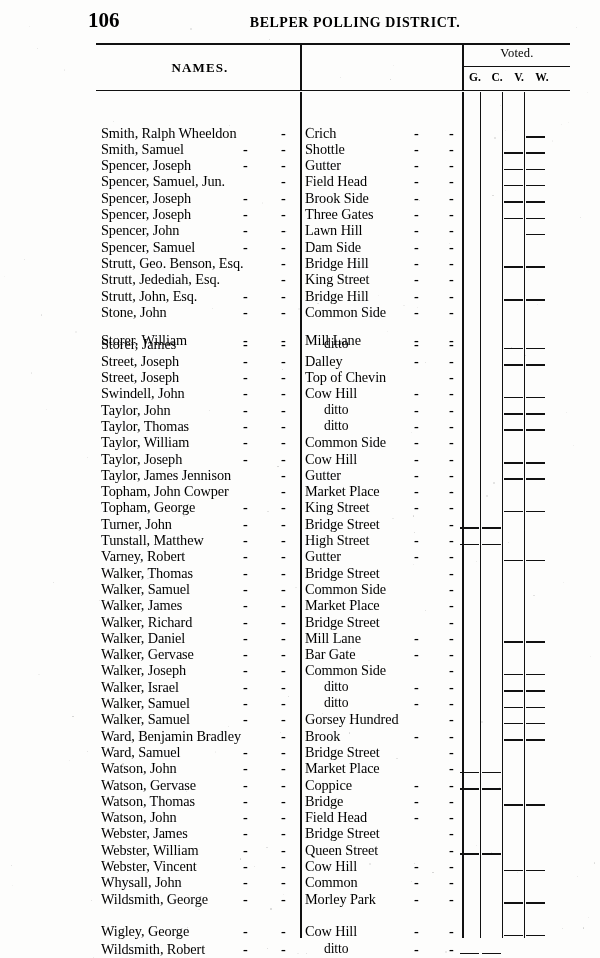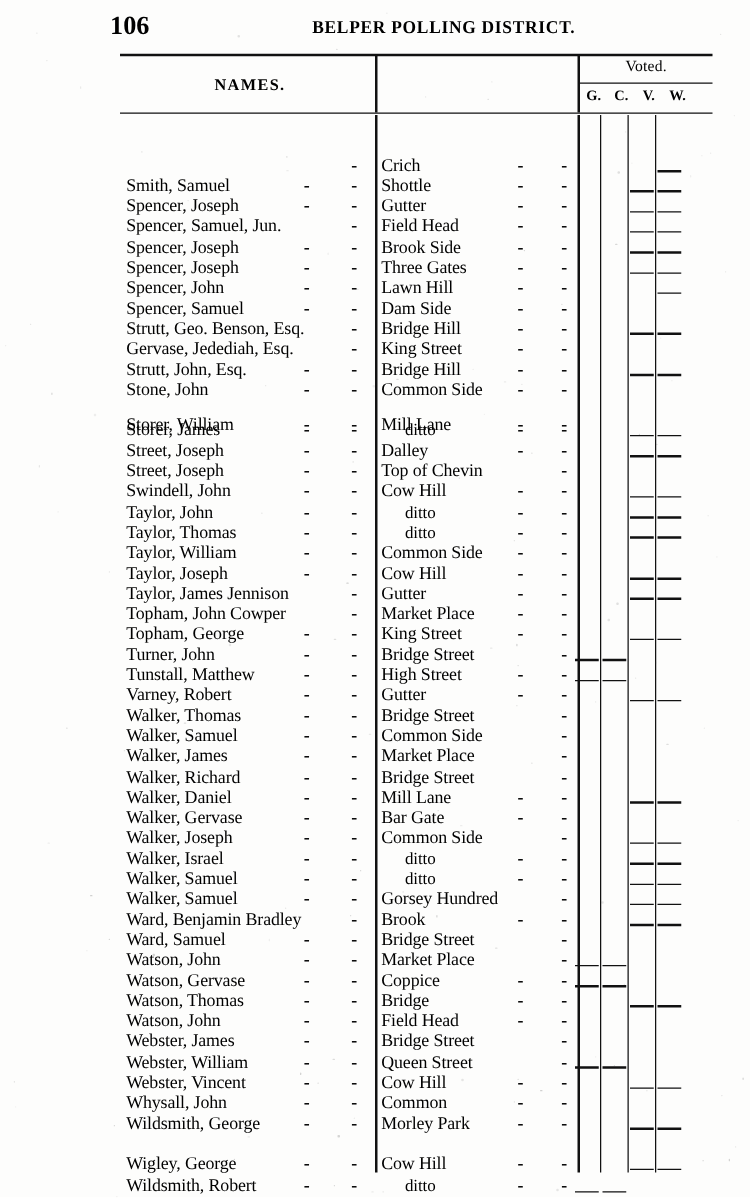--- a/index.html
+++ b/index.html
@@ -191,20 +191,21 @@
   <div id="body-rules">
       <div class="rule rule-v" style="left: 300px; top: 92px; height: 846.2px;"></div>
       <div class="rule rule-v" style="left: 462px; top: 92px; height: 846.2px;"></div>
       <div class="rule rule-v thin" style="left: 480px; top: 92px; height: 846.2px;"></div>
       <div class="rule rule-v thin" style="left: 502px; top: 92px; height: 846.2px;"></div>
       <div class="rule rule-v thin" style="left: 524px; top: 92px; height: 846.2px;"></div>
     </div>
 
   <div id="rows">
       <div class="row" style="top: 124.5px;">
+        <span class="cell-name">Smith, Ralph Wheeldon</span>
         <span class="lead lead-n2">-</span>
         <span class="cell-res">Crich</span>
         <span class="lead lead-r1">-</span>
         <span class="lead lead-r2">-</span>
         <span class="tick" style="left: 526px; width: 19px; top: 11.5px;"></span>
       </div>
       <div class="row" style="top: 140.8px;">
         <span class="cell-name">Smith, Samuel</span>
         <span class="lead lead-n1">-</span>
         <span class="lead lead-n2">-</span>
@@ -273,21 +274,21 @@
       <div class="row" style="top: 254.9px;">
         <span class="cell-name">Strutt, Geo. Benson, Esq.</span>
         <span class="lead lead-n2">-</span>
         <span class="cell-res">Bridge Hill</span>
         <span class="lead lead-r1">-</span>
         <span class="lead lead-r2">-</span>
         <span class="tick" style="left: 504px; width: 19px; top: 11.5px;"></span>
         <span class="tick" style="left: 526px; width: 19px; top: 11.5px;"></span>
       </div>
       <div class="row" style="top: 271.2px;">
-        <span class="cell-name">Gervase, Jedediah, Esq.</span>
+        <span class="cell-name">Strutt, Jedediah, Esq.</span>
         <span class="lead lead-n2">-</span>
         <span class="cell-res">King Street</span>
         <span class="lead lead-r1">-</span>
         <span class="lead lead-r2">-</span>
       </div>
       <div class="row" style="top: 287.5px;">
         <span class="cell-name">Strutt, John, Esq.</span>
         <span class="lead lead-n1">-</span>
         <span class="lead lead-n2">-</span>
         <span class="cell-res">Bridge Hill</span>

